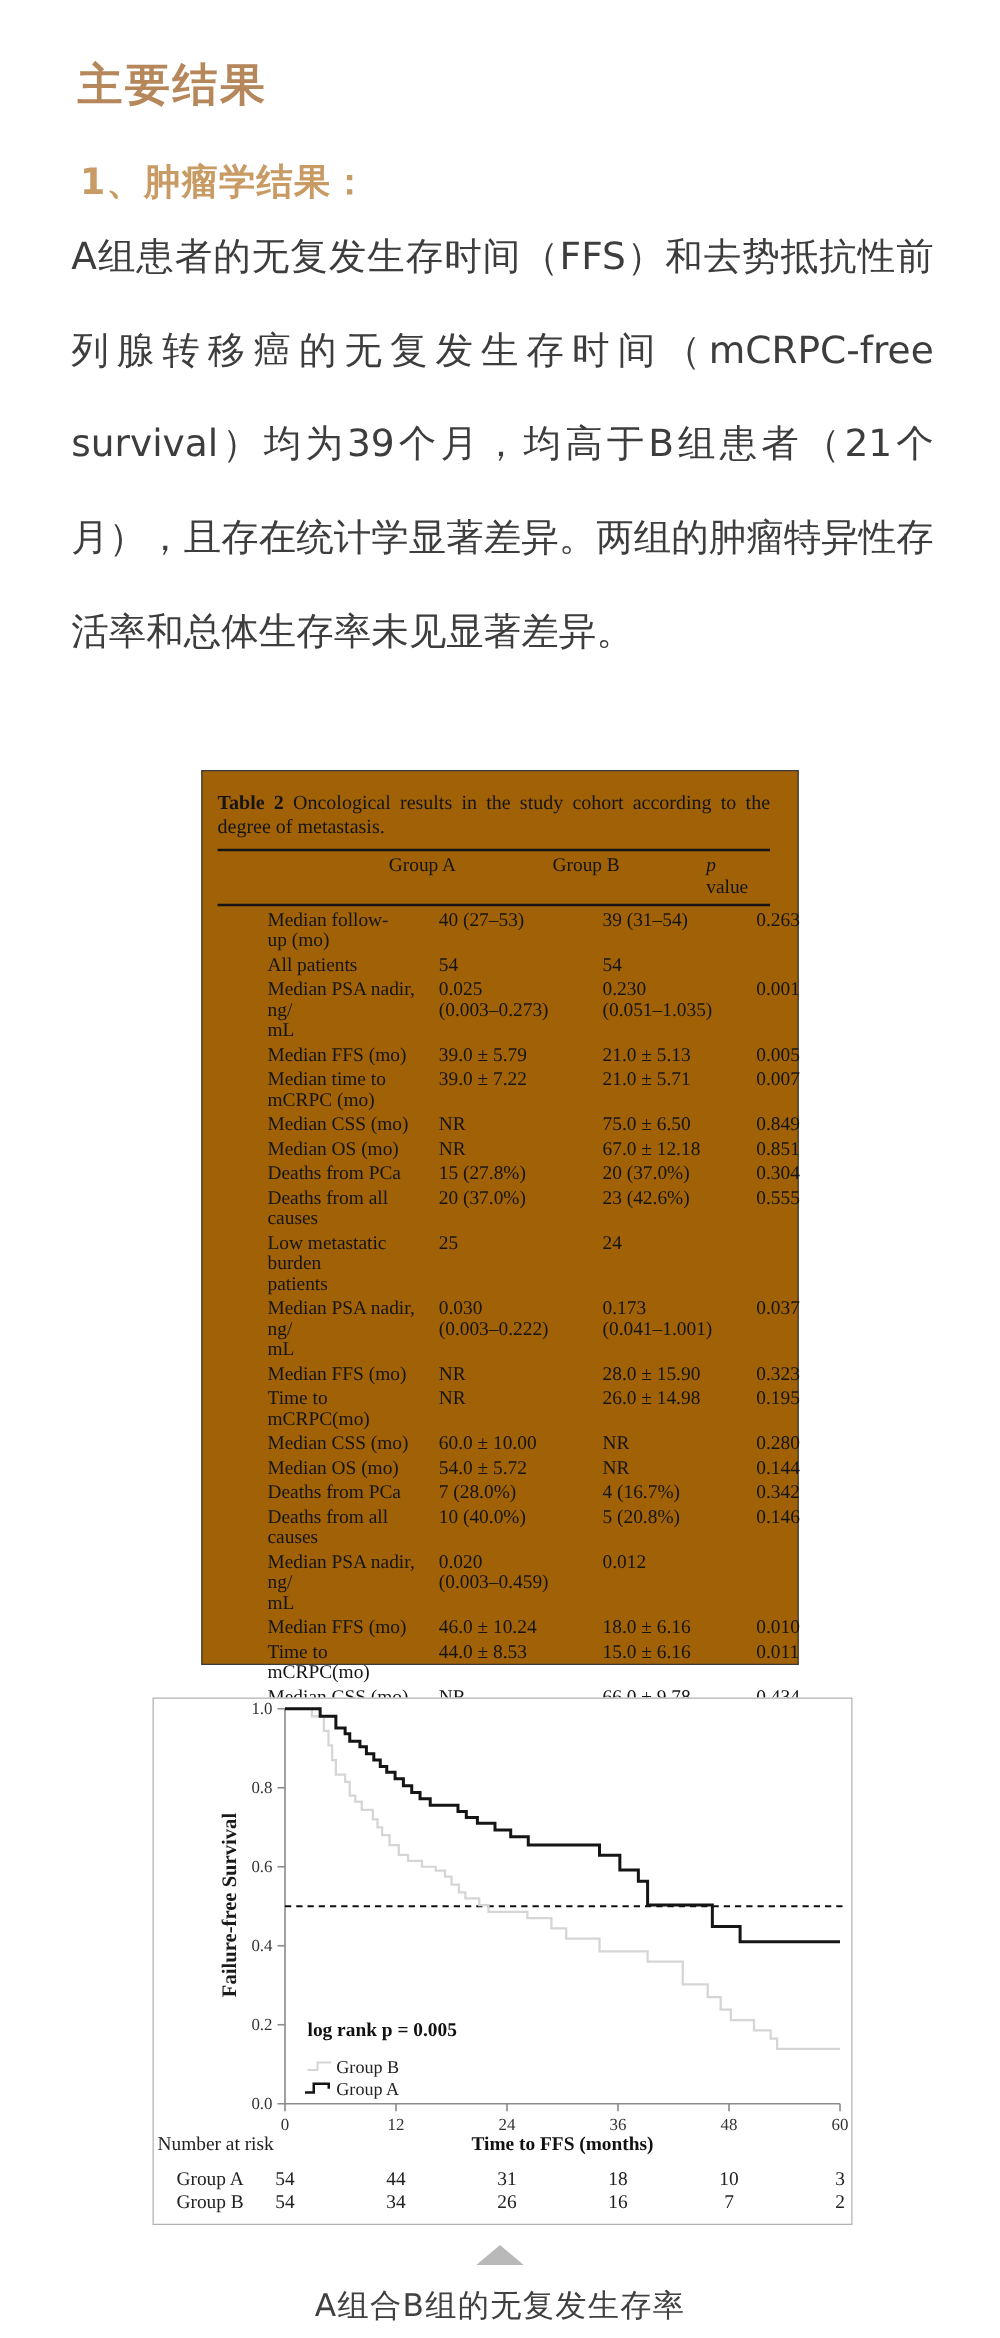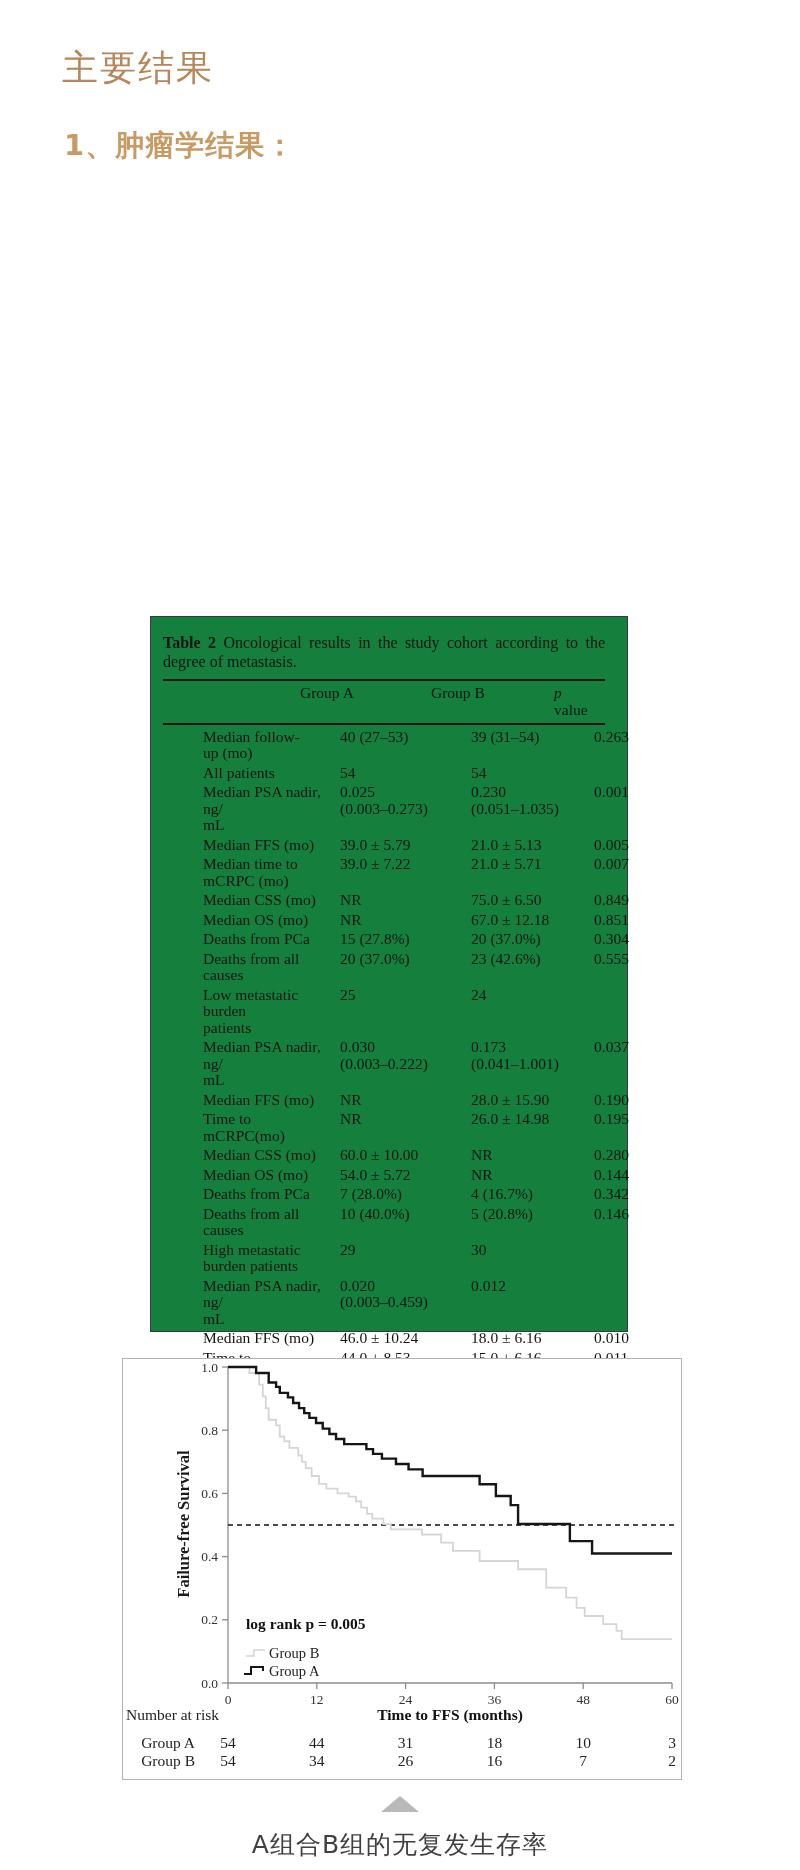--- a/index.html
+++ b/index.html
@@ -1,31 +1,31 @@
 <!DOCTYPE html>
 <html><head>
 <meta charset="utf-8">
 <style>
   html,body{margin:0;padding:0;background:#ffffff;}
   .page{position:relative;width:800px;height:1870px;background:#ffffff;overflow:hidden;
         font-family:"Liberation Serif",serif;}
   
   .main-title{position:absolute;left:62px;top:44px;margin:0;
               font-family:"DejaVu Serif","Liberation Serif",serif;
-              font-size:36px;font-weight:400;letter-spacing:2px;color:#b5875a;}
+              font-size:36px;font-weight:700;letter-spacing:2px;color:#b5875a;}
   .sub-title{position:absolute;left:60px;top:122px;margin:4px;
              font-family:"DejaVu Sans","Liberation Sans",sans-serif;
              font-size:29px;font-weight:700;letter-spacing:1px;color:#c89a64;}
   .body-text{position:absolute;left:57px;top:168px;width:690px;margin:0;
              font-family:"DejaVu Sans","Liberation Sans",sans-serif;
              font-size:30px;line-height:75px;color:#3d3d3d;
              text-align:justify;font-weight:400;}
   
-  .tablebox{position:absolute;left:150px;top:616px;width:478px;height:716px;
-            border:1px solid #3a3a3a;background:#15803d;box-sizing:border-box;
+  .tablebox{position:absolute;left:161px;top:616px;width:478px;height:716px;
+            border:1px solid #3a3a3a;background:#a16207;box-sizing:border-box;
             padding:16px 22px 0 12px;color:#141414;}
   .tcap{font-size:16px;line-height:19px;text-align:justify;margin-bottom:8px;}
   .tcap .tbold{font-weight:700;}
   .rule{height:2px;background:#151515;}
   .tgrid{display:grid;grid-template-columns:137px 131px 123px 1fr;}
   .thead{padding:4px 0 5px 0;font-size:15.5px;}
   .tbody .tgrid{padding:1.5px 0;}
   .tbody{padding:2px 0 4px 0;margin-left:40px;}
   .cell{font-size:15.5px;line-height:16.5px;white-space:pre-line;padding-right:6px;}
   .p-it{font-style:italic;}
@@ -41,20 +41,21 @@
         font-family:"DejaVu Sans","Liberation Sans",sans-serif;
         font-size:25px;letter-spacing:1px;color:#404040;}
 </style>
 </head>
 <body>
 
 <div class="page">
 
   <h1 class="main-title">主要结果</h1>
   <h2 class="sub-title">1、肿瘤学结果：</h2>
+  <p class="body-text">A组患者的无复发生存时间（FFS）和去势抵抗性前列腺转移癌的无复发生存时间（mCRPC-free  survival）均为39个月，均高于B组患者（21个月），且存在统计学显著差异。两组的肿瘤特异性存活率和总体生存率未见显著差异。</p>
 
   <div class="tablebox">
     <div class="tcap"><span class="tbold">Table 2</span> <span>Oncological results in the study cohort according to the degree of metastasis.</span></div>
     <div class="rule"></div>
     <div class="tgrid thead">
       <div class="cell"></div>
       <div class="cell">Group A</div>
       <div class="cell">Group B</div>
       <div class="cell"><span class="p-it">p</span><span> value</span></div>
     </div>
@@ -132,21 +133,21 @@
           <div class="cell">0.030
 (0.003–0.222)</div>
           <div class="cell">0.173
 (0.041–1.001)</div>
           <div class="cell">0.037</div>
         </div>
         <div class="tgrid">
           <div class="cell">Median FFS (mo)</div>
           <div class="cell">NR</div>
           <div class="cell">28.0 ± 15.90</div>
-          <div class="cell">0.190</div>
+          <div class="cell">0.323</div>
         </div>
         <div class="tgrid">
           <div class="cell">Time to mCRPC(mo)</div>
           <div class="cell">NR</div>
           <div class="cell">26.0 ± 14.98</div>
           <div class="cell">0.195</div>
         </div>
         <div class="tgrid">
           <div class="cell">Median CSS (mo)</div>
           <div class="cell">60.0 ± 10.00</div>
@@ -163,27 +164,20 @@
           <div class="cell">Deaths from PCa</div>
           <div class="cell">7 (28.0%)</div>
           <div class="cell">4 (16.7%)</div>
           <div class="cell">0.342</div>
         </div>
         <div class="tgrid">
           <div class="cell">Deaths from all causes</div>
           <div class="cell">10 (40.0%)</div>
           <div class="cell">5 (20.8%)</div>
           <div class="cell">0.146</div>
-        </div>
-        <div class="tgrid">
-          <div class="cell">High metastatic
-burden patients</div>
-          <div class="cell">29</div>
-          <div class="cell">30</div>
-          <div class="cell"></div>
         </div>
         <div class="tgrid">
           <div class="cell">Median PSA nadir, ng/
 mL</div>
           <div class="cell">0.020
 (0.003–0.459)</div>
           <div class="cell">0.012</div>
         </div>
         <div class="tgrid">
           <div class="cell">Median FFS (mo)</div>

